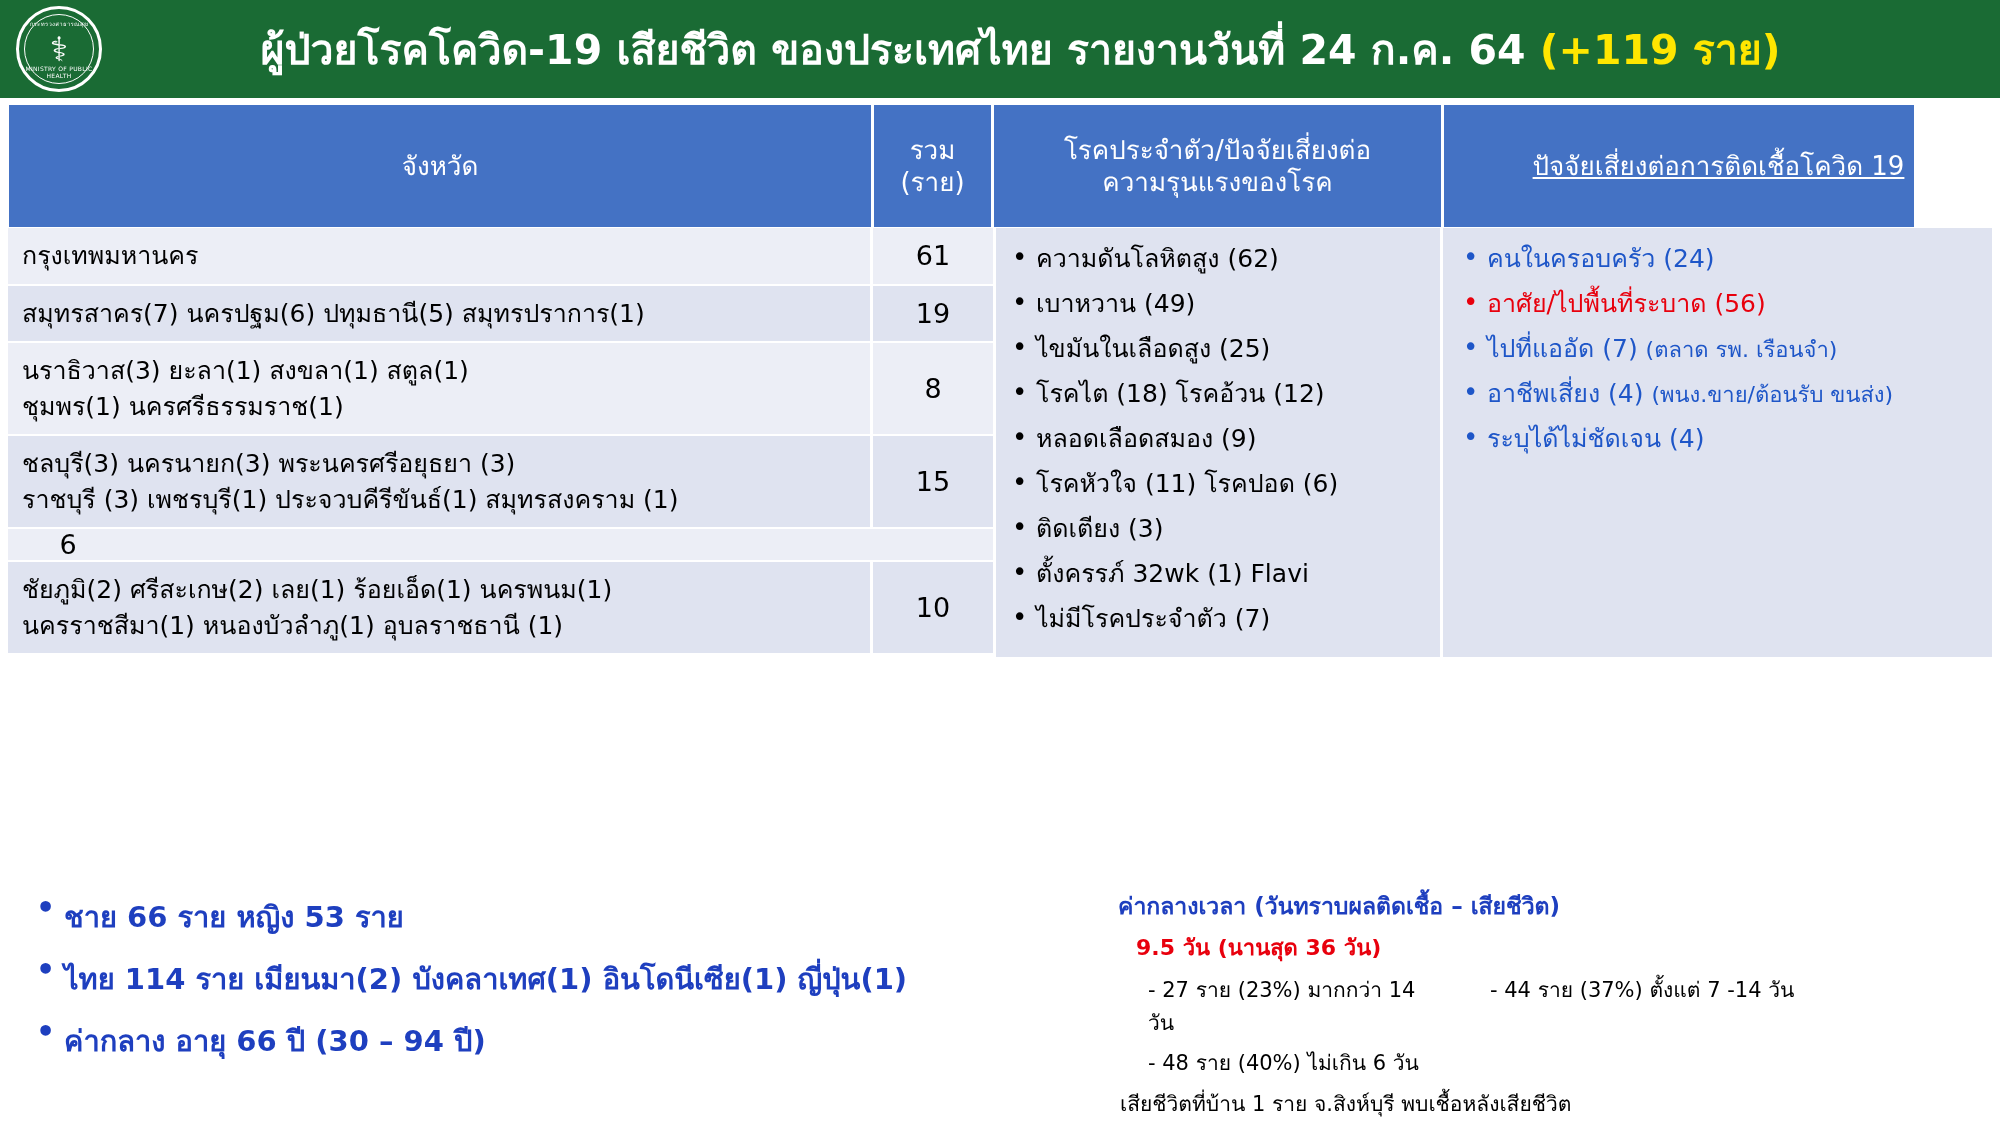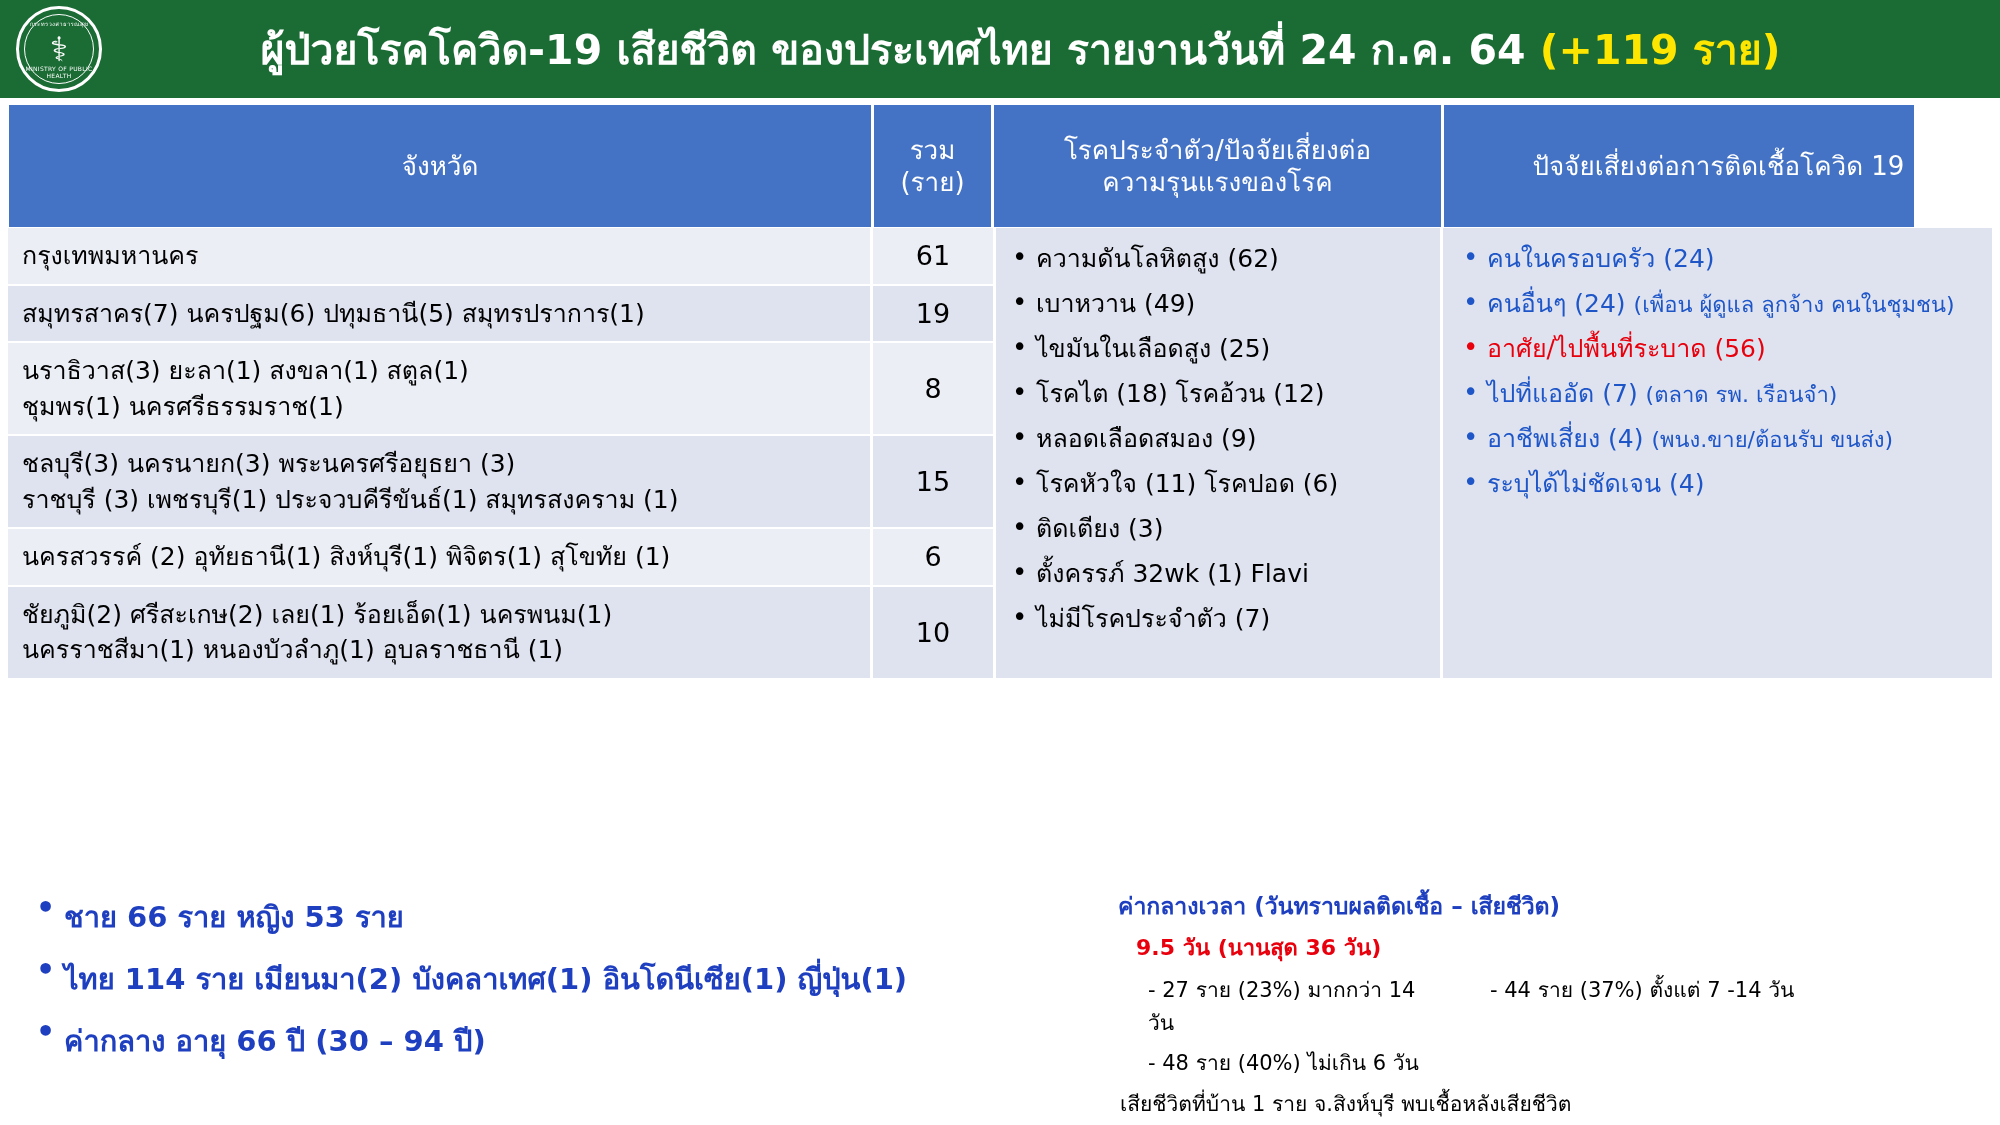--- a/index.html
+++ b/index.html
@@ -92,21 +92,21 @@
     text-align: center;
     padding: 10px 6px;
     border-right: 3px solid #ffffff;
     line-height: 1.25;
     min-height: 122px;
   }
   .th:last-child { border-right: none; }
   .col-prov  { width: 865px; flex: 0 0 865px; }
   .col-total { width: 120px; flex: 0 0 120px; }
   .col-cond  { width: 450px; flex: 0 0 450px; }
-  .col-risk  { width: 549px; flex: 0 0 549px; }
+  .col-risk  { width: 549px; flex: 0 0 549px; text-decoration: underline; }
 
   .tbody { display: flex; }
   .left-block { width: 985px; flex: 0 0 985px; }
 
   .row {
     display: flex;
     align-items: stretch;
     border-bottom: 2px solid #ffffff;
   }
   .row:last-child { border-bottom: none; }
@@ -292,23 +292,20 @@
 
         <div class="row shade-b">
           <div class="cell-prov">
             <div>ชลบุรี(3) นครนายก(3) พระนครศรีอยุธยา (3)</div>
             <div>ราชบุรี (3) เพชรบุรี(1) ประจวบคีรีขันธ์(1) สมุทรสงคราม (1)</div>
           </div>
           <div class="cell-total shade-b">15</div>
         </div>
 
         <div class="row shade-a">
-          <div class="cell-prov">
-            <div>นครสวรรค์ (2) อุทัยธานี(1) สิงห์บุรี(1) พิจิตร(1) สุโขทัย (1)</div>
-          </div>
           <div class="cell-total shade-a">6</div>
         </div>
 
         <div class="row shade-b">
           <div class="cell-prov">
             <div>ชัยภูมิ(2) ศรีสะเกษ(2) เลย(1) ร้อยเอ็ด(1) นครพนม(1)</div>
             <div>นครราชสีมา(1) หนองบัวลำภู(1) อุบลราชธานี (1)</div>
           </div>
           <div class="cell-total shade-b">10</div>
         </div>
@@ -325,21 +322,20 @@
           <li>โรคหัวใจ (11) โรคปอด (6)</li>
           <li>ติดเตียง (3)</li>
           <li>ตั้งครรภ์ 32wk (1) Flavi</li>
           <li>ไม่มีโรคประจำตัว (7)</li>
         </ul>
       </div>
 
       <div class="risk-col">
         <ul class="bullets">
           <li><span>คนในครอบครัว (24)</span><span class="sub"></span></li>
-          <li><span>คนอื่นๆ (24) </span><span class="sub">(เพื่อน ผู้ดูแล ลูกจ้าง คนในชุมชน)</span></li>
           <li class="red"><span>อาศัย/ไปพื้นที่ระบาด (56)</span></li>
           <li><span>ไปที่แออัด (7) </span><span class="sub">(ตลาด รพ. เรือนจำ)</span></li>
           <li><span>อาชีพเสี่ยง (4) </span><span class="sub">(พนง.ขาย/ต้อนรับ ขนส่ง)</span></li>
           <li><span>ระบุได้ไม่ชัดเจน (4)</span></li>
         </ul>
       </div>
 
     </div>
   </div>
 

